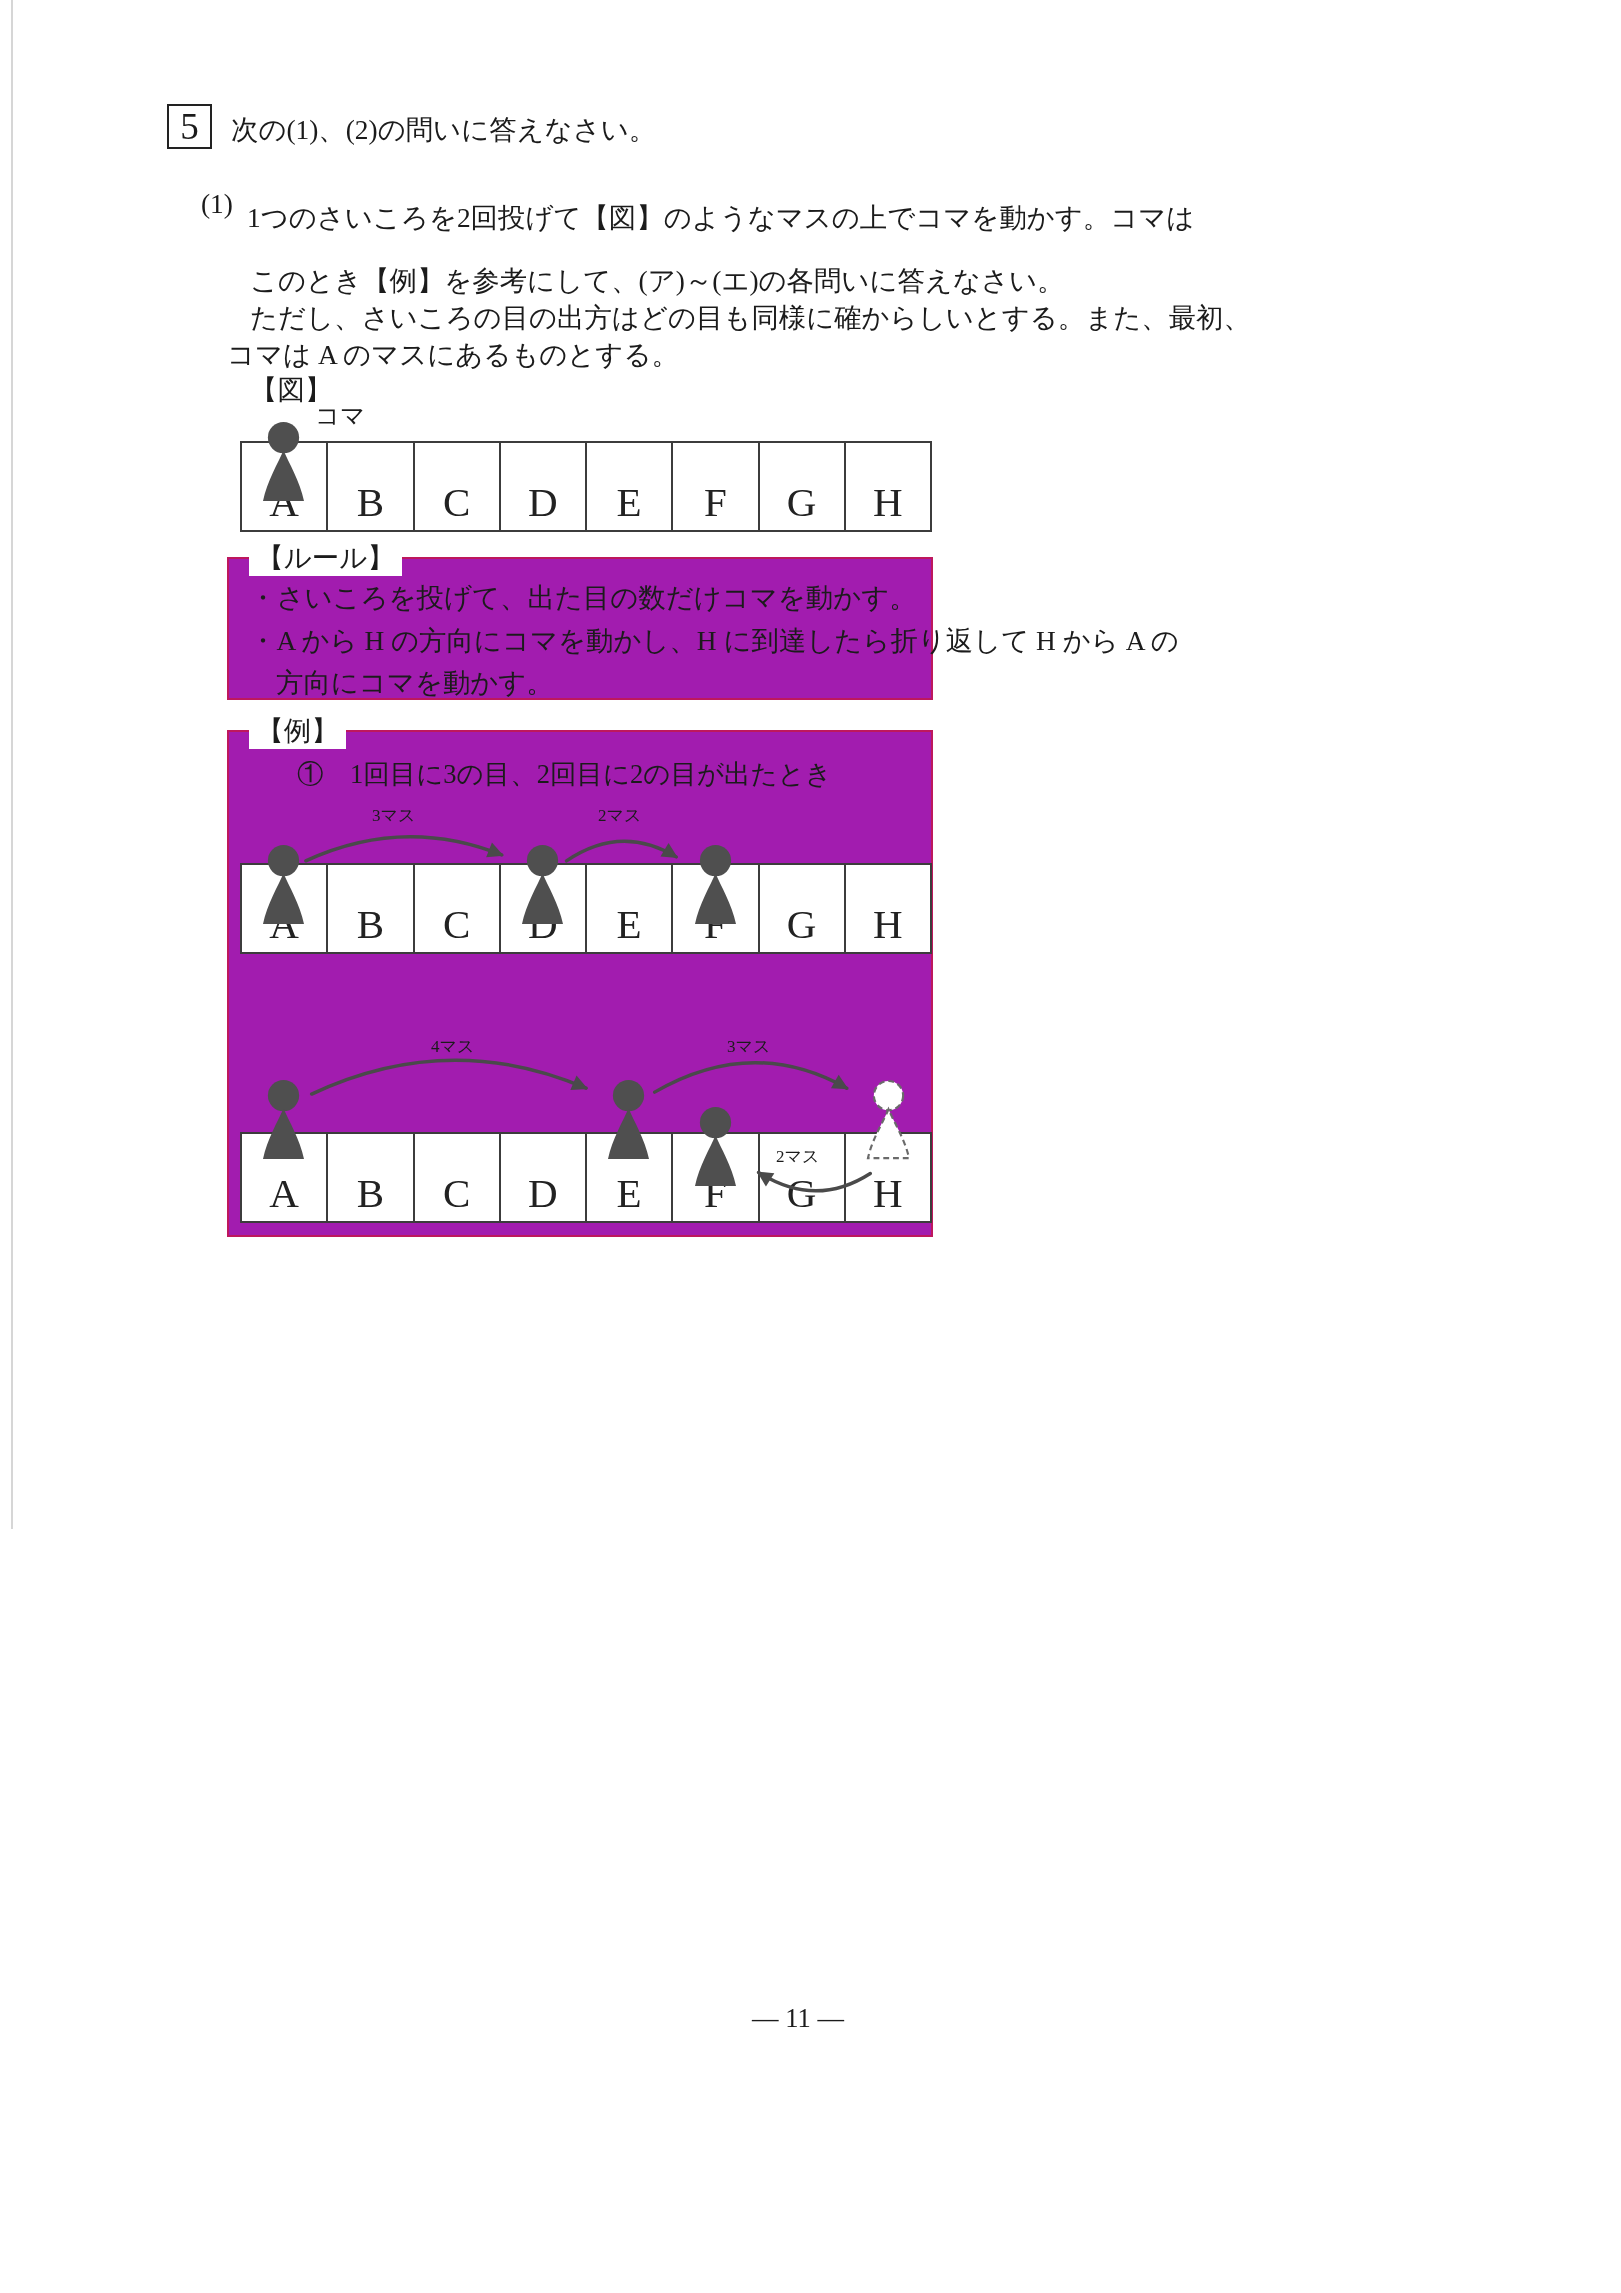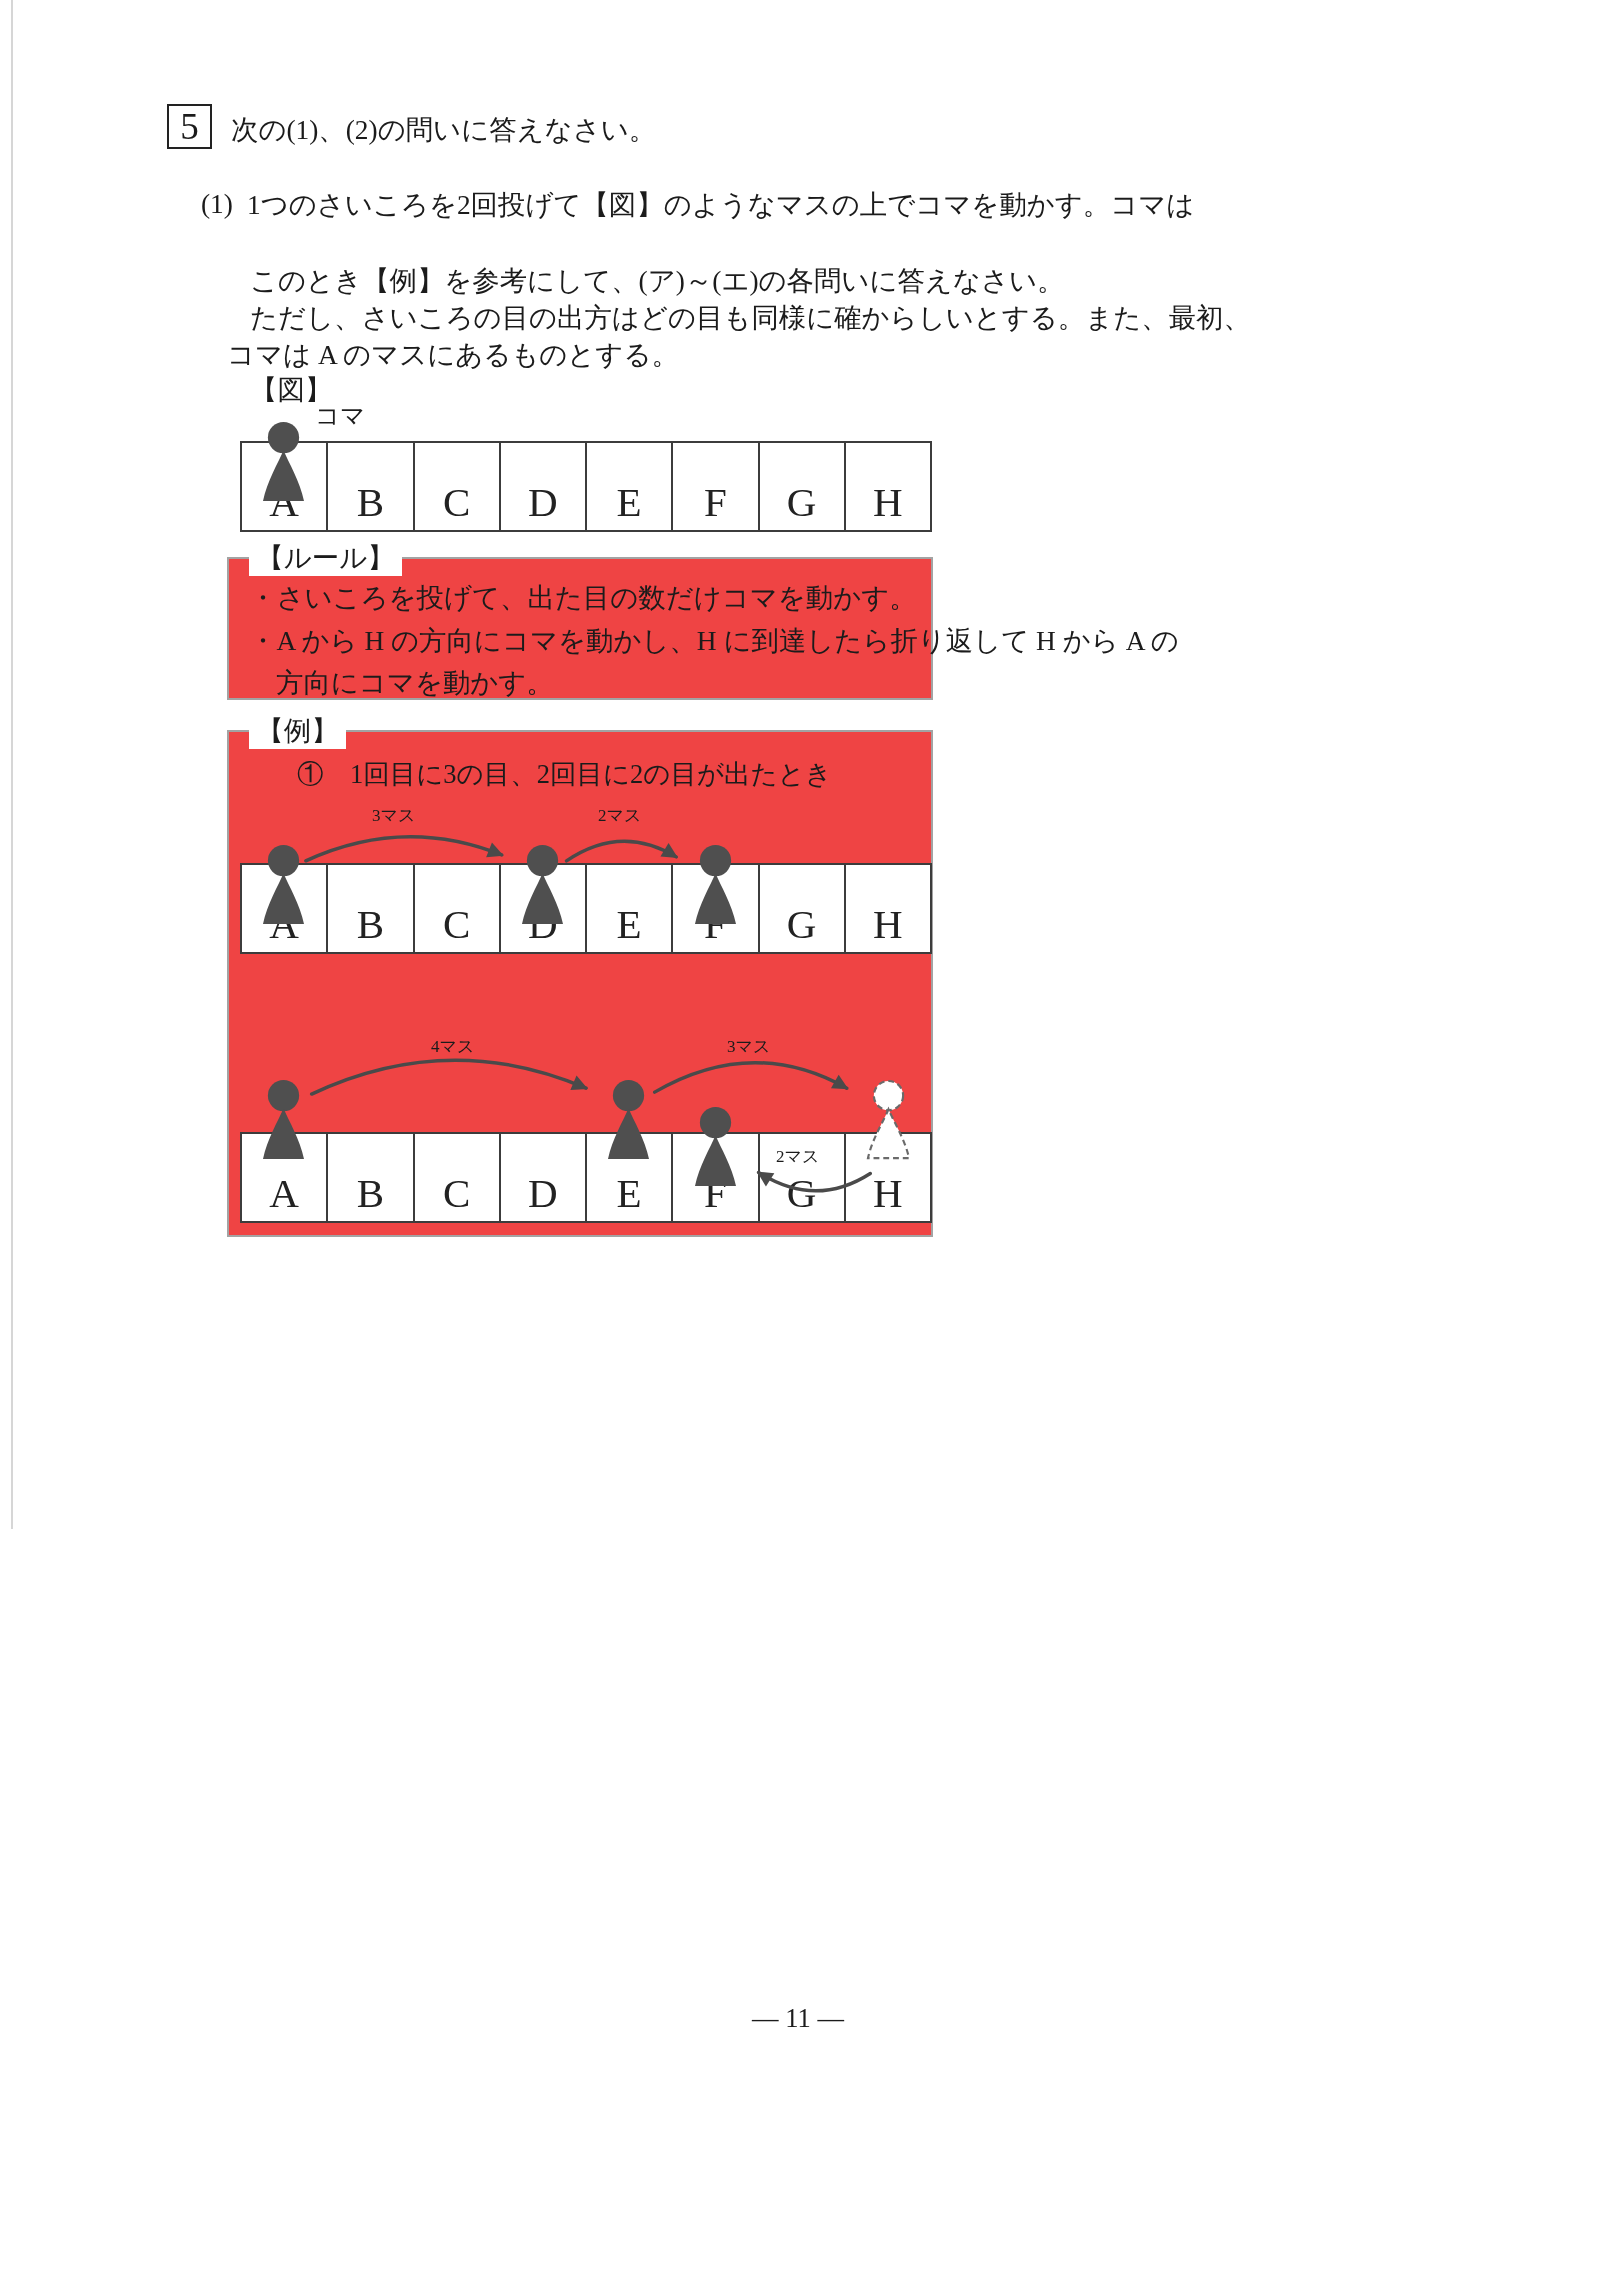--- a/index.html
+++ b/index.html
@@ -12,21 +12,21 @@
   .fs28 { font-size:27.4px; }
   .fs27 { font-size:26.5px; }
   .fs25 { font-size:24.5px;margin-left:21px; }
   .qnum-box {
     position:absolute; left:167px; top:104px; width:45px; height:45px;
     border:2.9px solid #222; box-sizing:border-box;
     display:flex; align-items:center; justify-content:center;
     font-size:37px;
   }
   .rulebox {
-    position:absolute; border:2px solid #a3a3a3; background:#ef4444; box-sizing:border-box;
+    position:absolute; border:2px solid #be185d; background:#a21caf; box-sizing:border-box;
   }
   .boxlabel {
     position:absolute; top:-18.6px; left:19.6px; background:#fff; padding:0 7.8px;
     font-size:27.4px; white-space:pre;
   }
   .strip {
     position:absolute; display:flex; width:692px; height:91px;
     border:2px solid #3c3c3c; box-sizing:border-box; background:#fff; z-index:1;
   }
   .cell {
@@ -47,21 +47,21 @@
 <div id="page">
 
   <div class="scanline"></div>
 
   <div class="qnum-box">
     <span>5</span>
   </div>
   <div class="t fs28" style="left:231px;top:112px">次の(1)、(2)の問いに答えなさい。</div>
 
   <div class="t fs28" style="left:201px;top:186px">(1)</div>
-  <div class="t fs28" style="left:247px;top:187px">1つのさいころを2回投げて【図】のようなマスの上でコマを動かす。コマは</div>
+  <div class="t fs28" style="left:247px;top:200px">1つのさいころを2回投げて【図】のようなマスの上でコマを動かす。コマは</div>
   <div class="t fs28" style="left:250px;top:263px">このとき【例】を参考にして、(ア)～(エ)の各問いに答えなさい。</div>
   <div class="t fs28" style="left:227px;top:337px">コマは A のマスにあるものとする。</div>
   <div class="t fs28" style="left:250px;top:300px">ただし、さいころの目の出方はどの目も同様に確からしいとする。また、最初、</div>
 
   <div class="t fs28" style="left:250px;top:372px">【図】</div>
   <div class="t fs25" style="left:294px;top:400px">コマ</div>
 
   <div class="strip" style="left:240px;top:441px">
     <div class="cell">A</div>
     <div class="cell">B</div>

